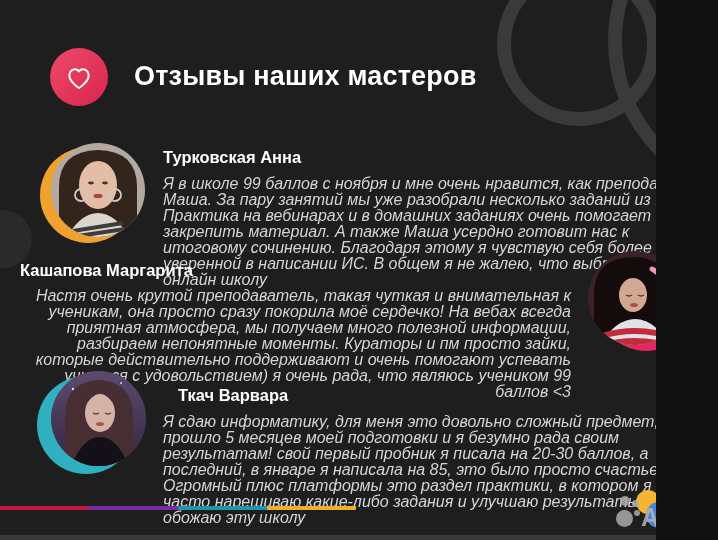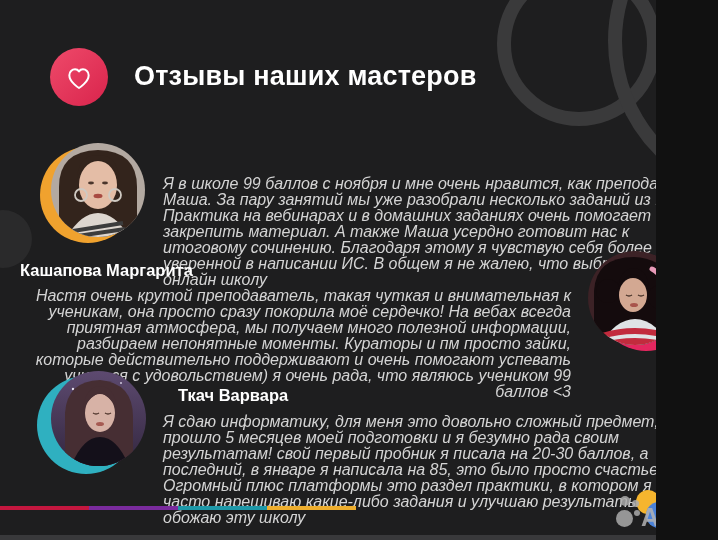--- a/index.html
+++ b/index.html
@@ -77,20 +77,21 @@
         <path d="M16 94 Q30 70 47 70 Q64 70 78 94 Z" fill="#ddd6cf"></path>
         <path d="M22 88 L72 80 M20 94 L74 86" stroke="#3c3c3c" stroke-width="4" fill="none"></path>
         <ellipse cx="40" cy="40" rx="3" ry="1.4" fill="#4a352b"></ellipse>
         <ellipse cx="54" cy="40" rx="3" ry="1.4" fill="#4a352b"></ellipse>
         <ellipse cx="47" cy="53" rx="4.5" ry="2.2" fill="#a84a42"></ellipse>
         <circle cx="30" cy="52" r="6" fill="none" stroke="#cfc9c2" stroke-width="1.8"></circle>
         <circle cx="64" cy="52" r="6" fill="none" stroke="#cfc9c2" stroke-width="1.8"></circle>
       </svg>
     </div>
   </div>
+  <div class="t-name" style="left:163px;top:148px;">Турковская Анна</div>
   <div class="t-review" style="left:163px;top:176px;width:528px;text-align:left;">Я в школе 99 баллов с ноября и мне очень нравится, как преподаёт Маша. За пару занятий мы уже разобрали несколько заданий из ЕГЭ. Практика на вебинарах и в домашних заданиях очень помогает закрепить материал. А также Маша усердно готовит нас к итоговому сочинению. Благодаря этому я чувствую себя более уверенной в написании ИС. В общем я не жалею, что выбрала эту онлайн школу</div>
 
   <div class="t-name" style="left:20px;top:261px;width:550px;">Кашапова Маргарита</div>
   <div class="t-review" style="left:22px;top:288px;width:549px;text-align:right;">Настя очень крутой преподаватель, такая чуткая и внимательная к ученикам, она просто сразу покорила моё сердечко! На вебах всегда приятная атмосфера, мы получаем много полезной информации, разбираем непонятные моменты. Кураторы и пм просто зайки, которые действительно поддерживают и очень помогают успевать учиться с удовольствием) я очень рада, что являюсь учеником 99 баллов &lt;3</div>
   <div class="avatar" style="left:588px;top:251px;width:106px;height:100px;">
     <div class="ring-fill" style="left:10px;top:4px;width:96px;height:96px;background:#e3275f;"></div>
     <div class="photo" style="left:0;top:0;width:94px;height:94px;">
       <svg width="94" height="94" viewBox="0 0 94 94">
         <rect width="94" height="94" fill="#3c2226"></rect>
         <path d="M6 94 V40 Q8 6 46 6 Q84 8 84 44 V94 Z" fill="#140b0d"></path>

